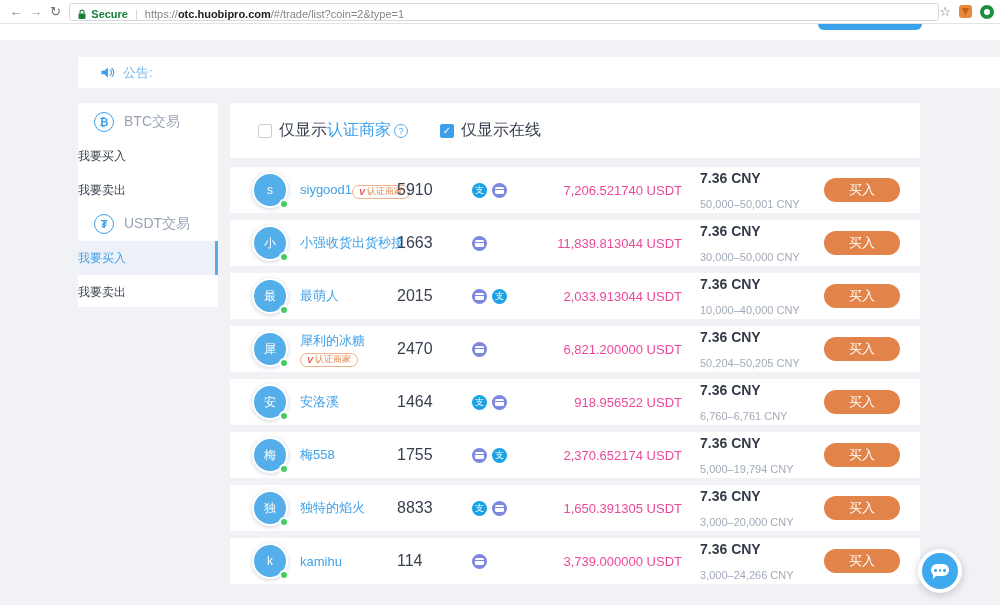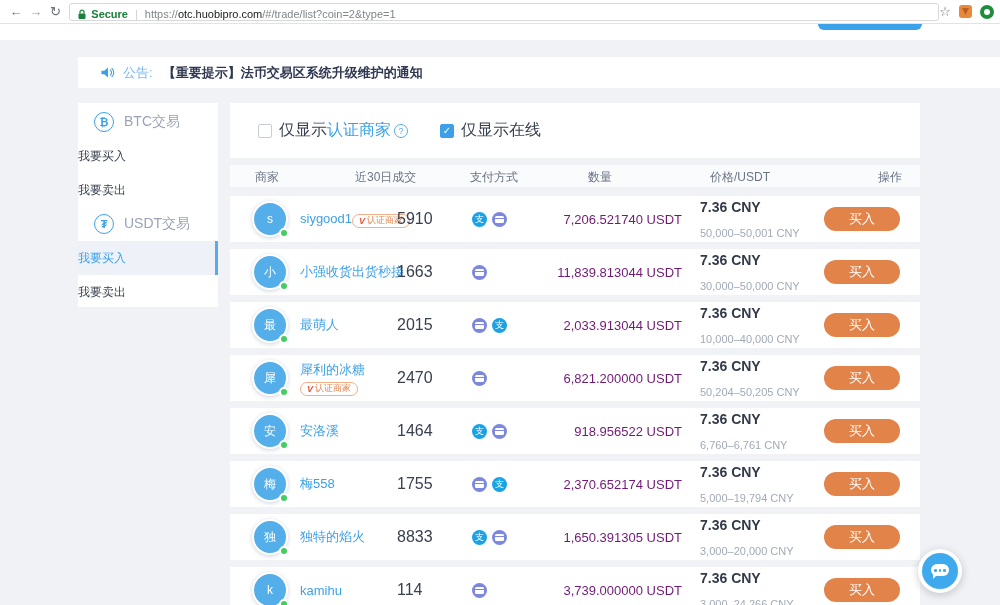--- a/index.html
+++ b/index.html
@@ -11,21 +11,21 @@
   .chrome { position:absolute; left:0; top:0; width:1000px; height:24px; background:#fff;
             border-bottom:1px solid #e3e3e3; display:flex; align-items:center; padding:0 6px; z-index:30; }
   .nav-ico { color:#6f7378; font-size:13px; width:20px; text-align:center; cursor:pointer; }
   .nav-ico.fwd { color:#9aa0a6; }
   .url-pill { margin-left:4px; width:880px; height:18px; background:#fff; border:1px solid #d8d8d8;
               border-radius:3px; display:flex; align-items:flex-end; padding:0 7px; font-size:11px; overflow:hidden; }
   .lock-ico { display:inline-flex; margin-right:4px; }
   .secure { color:#188038; font-weight:bold; font-size:11px; }
   .url-sep { color:#d0d0d0; margin:0 7px; }
   .scheme,.path { color:#80868b; }
-  .host { color:#202124; font-weight:normal; }
+  .host { color:#202124; font-weight:bold; }
   .chrome-right { display:flex; align-items:center; margin-left:auto; gap:8px; }
   .star { color:#6f7378; font-size:13px; cursor:pointer; }
   .ext-fox { width:13px; height:13px; border-radius:3px; background:#e8883a; position:relative; cursor:pointer; }
   .ext-fox:before { content:""; position:absolute; inset:3px; background:#b95f1f; clip-path:polygon(0 0,100% 0,50% 100%); }
   .ext-green { width:14px; height:14px; border-radius:50%; background:#1e8e3e; position:relative; cursor:pointer; }
   .ext-green:before { content:""; position:absolute; left:4px; top:4px; width:6px; height:6px; border-radius:50%; background:#fff; }
 
   
   .site-header { position:absolute; left:0; top:24px; width:1000px; height:16px; background:#fff; z-index:20; }
   .blue-pill { position:absolute; left:818px; top:0; width:104px; height:6px; background:#3aa2e9; border-radius:0 0 7px 7px; }
@@ -82,21 +82,21 @@
   .badge { display:inline-flex; align-items:center; margin-top:3px; border:1px solid #f0b08a; border-radius:9px;
            padding:0 6px; height:14px; font-size:9px; color:#e2824a; white-space:nowrap; width:fit-content; }
   .badge b { font-style:italic; margin-right:2px; color:#e2553e; }
   .c-volume { font-size:16px; color:#394050; }
   .c-pay { display:flex; gap:5px; }
   .pay { width:15px; height:15px; border-radius:50%; display:inline-flex; align-items:center; justify-content:center; }
   .pay-alipay { background:#1ba2e4; color:#fff; font-size:9px; }
   .pay-bank { background:#7c87de; }
   .pay-bank .card { width:9px; height:7px; background:#fff; border-radius:1.5px; position:relative; }
   .pay-bank .card:before { content:""; position:absolute; left:0; top:2px; width:9px; height:1.5px; background:#7c87de; }
-  .c-amount { font-size:13px; color:#701a75; text-align:right; }
+  .c-amount { font-size:13px; color:#ec4899; text-align:right; }
   .c-price { padding-left:18px; }
   .price { font-size:14px; font-weight:bold; color:#333a48; }
   .limit { font-size:11px; color:#a2aab8; margin-top:12px; }
   .c-op { display:flex; }
   .buy-btn { margin-left:12px; width:76px; height:24px; background:#e2834a; border:none; border-radius:12px;
              color:#fff; font-size:13px; cursor:pointer; }
 
   
   .fab { position:absolute; left:918px; top:549px; width:44px; height:44px; background:#fff; border-radius:50%;
          box-shadow:0 2px 8px rgba(0,0,0,.2); display:flex; align-items:center; justify-content:center; cursor:pointer; z-index:25; }
@@ -141,21 +141,20 @@
   </div>
 
   <div class="announce">
     <span class="spk">
       <svg width="15" height="13" viewBox="0 0 16 14">
           <path d="M1.5 5v4h3l4 3.4V1.6L4.5 5h-3z" fill="#3ba0e8"></path>
           <path d="M11 4.2a3.6 3.6 0 010 5.6M12.8 2.6a6 6 0 010 8.8" stroke="#3ba0e8" stroke-width="1.2" fill="none" stroke-linecap="round"></path>
         </svg>
     </span>
     <span class="lbl">公告:</span>
-    <span class="title">【重要提示】法币交易区系统升级维护的通知</span>
   </div>
 
   <aside class="sidebar">
     <div class="sec-title">
       <span class="coin-ico">₿</span>
       <span>BTC交易</span>
     </div>
     <div class="side-item">我要买入</div>
     <div class="side-item">我要卖出</div>
     <div class="sec-title">
@@ -174,28 +173,20 @@
         <span class="flabel">仅显示</span>
           <span class="flabel flink">认证商家</span>
         <span class="help">?</span>
       </div>
       <div class="fgroup">
         <span class="cbox checked" id="cb-online">✓</span>
         <span class="flabel">仅显示在线</span>
       </div>
     </div>
 
-    <div class="thead">
-      <span class="th" style="left:25px">商家</span>
-      <span class="th" style="left:125px">近30日成交</span>
-      <span class="th" style="left:240px">支付方式</span>
-      <span class="th" style="left:358px">数量</span>
-      <span class="th" style="left:480px">价格/USDT</span>
-      <span class="th" style="right:18px">操作</span>
-    </div>
 
     <div class="rows" id="rows">
   <div class="trow">
     <div class="c-merchant">
       <span class="avatar-wrap">
         <span class="avatar">s</span>
         <span class="dot"></span>
       </span>
       <span class="name-wrap" style="display:flex;flex-direction:row;">
         <span class="m-name">siygood1</span>

